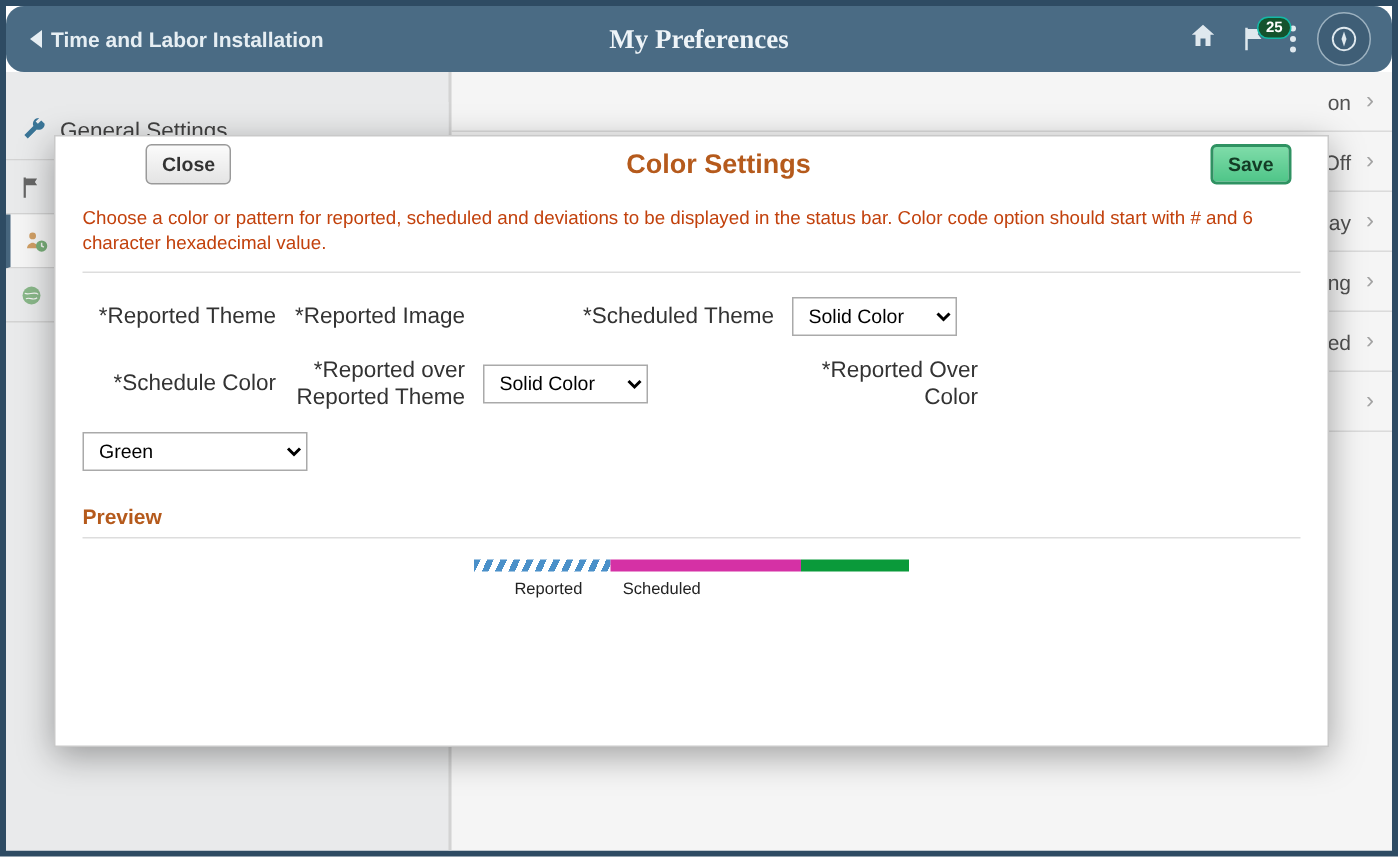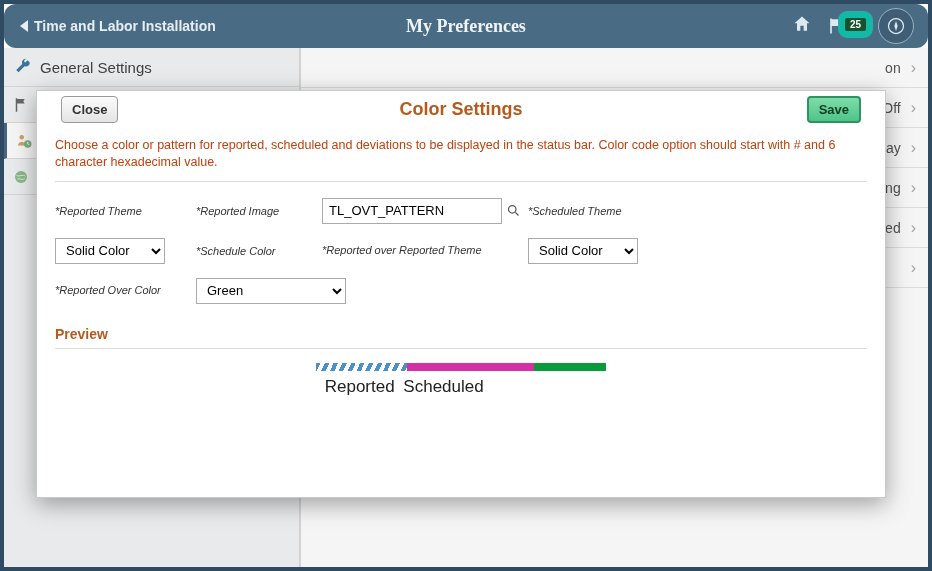--- a/index.html
+++ b/index.html
@@ -64,21 +64,21 @@
   .flag-badge {
     background: #14532d;
     color: #fff;
     font-size: 10px;
     font-weight: bold;
     border-radius: 9px;
     padding: 1px 5px;
     position: absolute;
     top: -5px;
     left: 12px;
-    border: 7px solid #14b8a6;
+    border: 1px solid #14b8a6;
   }
   .kebab { display: flex; flex-direction: column; gap: 3px; }
   .kebab span { width:4px; height:4px; background:#dfe8ee; border-radius:50%; }
   .compass-wrap {
     width: 36px; height: 36px;
     border: 1px solid #9db2c0;
     border-radius: 50%;
     display: flex; align-items:center; justify-content:center;
     background: #3f5e76;
   }
@@ -95,20 +95,21 @@
   }
   .gs-row {
     display:flex;
     align-items:center;
     gap:8px;
     padding: 10px 10px;
     background: #f3f4f5;
     border-bottom: 1px solid #dcdcdc;
     font-size: 15px;
     color: #444;
+    margin-top: 20px;
   }
   .gs-icon { width:18px; height:18px; fill:#3d7a9e; }
   .small-tab {
     height: 36px;
     display:flex; align-items:center;
     padding-left: 8px;
     border-bottom: 1px solid #dcdcdc;
     background: #f3f4f5;
   }
   .small-tab.active {
@@ -147,20 +148,21 @@
     height: 408px;
     background: #fff;
     border: 1px solid #c9c9c9;
     box-shadow: 0 6px 22px rgba(0,0,0,0.35);
   }
   .modal-header {
     position: relative;
     height: 36px;
     display:flex; align-items:center;
     padding: 0 24px;
+    margin-left: 36px;
   }
   .modal-title {
     position:absolute; left:50%; transform:translateX(-50%);
     font-size: 18px; font-weight:bold; color:#b55a1c;
   }
   .btn {
     font-size: 13px;
     border: 1px solid #9a9a9a;
     border-radius: 4px;
     padding: 5px 10px;
@@ -192,23 +194,23 @@
   .sep { height:1px; background:#ddd; margin-bottom: 16px; }
   .form-grid {
     display: grid;
     grid-template-columns: 135px 120px 200px 130px;
     row-gap: 14px;
     align-items: center;
     margin-bottom: 22px;
     column-gap: 6px;
   }
   .fl {
-    font-size: 11px;
+    text-align: right;
+    font-size: 15px;
     padding-right: 6px;
-    font-style: italic;
   }
   .sel, .textin {
     font-size: 13px;
     height: 26px;
     border: 1px solid #aaa;
     background: #fff;
     padding: 2px 6px;
   }
   .textin { width: 180px; }
   .img-wrap { display:flex; align-items:center; gap:2px; }
@@ -229,21 +231,21 @@
     margin: 0 auto 6px auto;
     display:flex;
   }
   .seg-rep {
     flex:1; background: repeating-linear-gradient(115deg,#4a90c9 0 4px,#fff 4px 8px);
   }
   .seg-sched { flex:1.4; background:#d531a5; }
   .seg-over { flex:0.8; background:#0a9a3a; }
   .preview-labels {
     width: 290px; margin: 0 auto;
-    display:flex; font-size:17px; color:#222;justify-content:center;
+    display:flex; font-size:11px; color:#222;justify-content:center;
   }
   .preview-labels span:first-child { flex:1; text-align:center; }
   .preview-labels span:last-child { flex:1.4; text-align:center; }
   .preview-labels .spacer { flex:0.8; }
 </style>
 </head>
 <body>
 
 <div class="topbar">
   <button class="back-btn">
@@ -341,29 +343,20 @@
     <div class="modal-title">Color Settings</div>
     <button class="btn btn-save">Save</button>
   </div>
   <div class="modal-body">
     <div class="helper-text">Choose a color or pattern for reported, scheduled and deviations to be displayed in the status bar. Color code option should start with # and 6 character hexadecimal value.</div>
     <div class="sep"></div>
 
     <div class="form-grid">
       <div class="fl">*Reported Theme</div>
       <div class="fl">*Reported Image</div>
-      <div class="img-wrap">
-        <input class="textin" type="text" value="TL_OVT_PATTERN" style="">
-        <span class="lookup-icon">
-          <svg viewBox="0 0 24 24">
-              <circle cx="10" cy="10" r="6" fill="none" stroke-width="2"></circle>
-              <path d="M15 15l5 5" stroke-width="2"></path>
-            </svg>
-        </span>
-      </div>
 
       <div class="fl">*Scheduled Theme</div>
       <div>
         <select class="sel" style="width:110px">
           <option>Solid Color</option>
         </select>
       </div>
       <div class="fl">*Schedule Color</div>
 
       <div class="fl" style="line-height:1.2">*Reported over Reported Theme</div>

